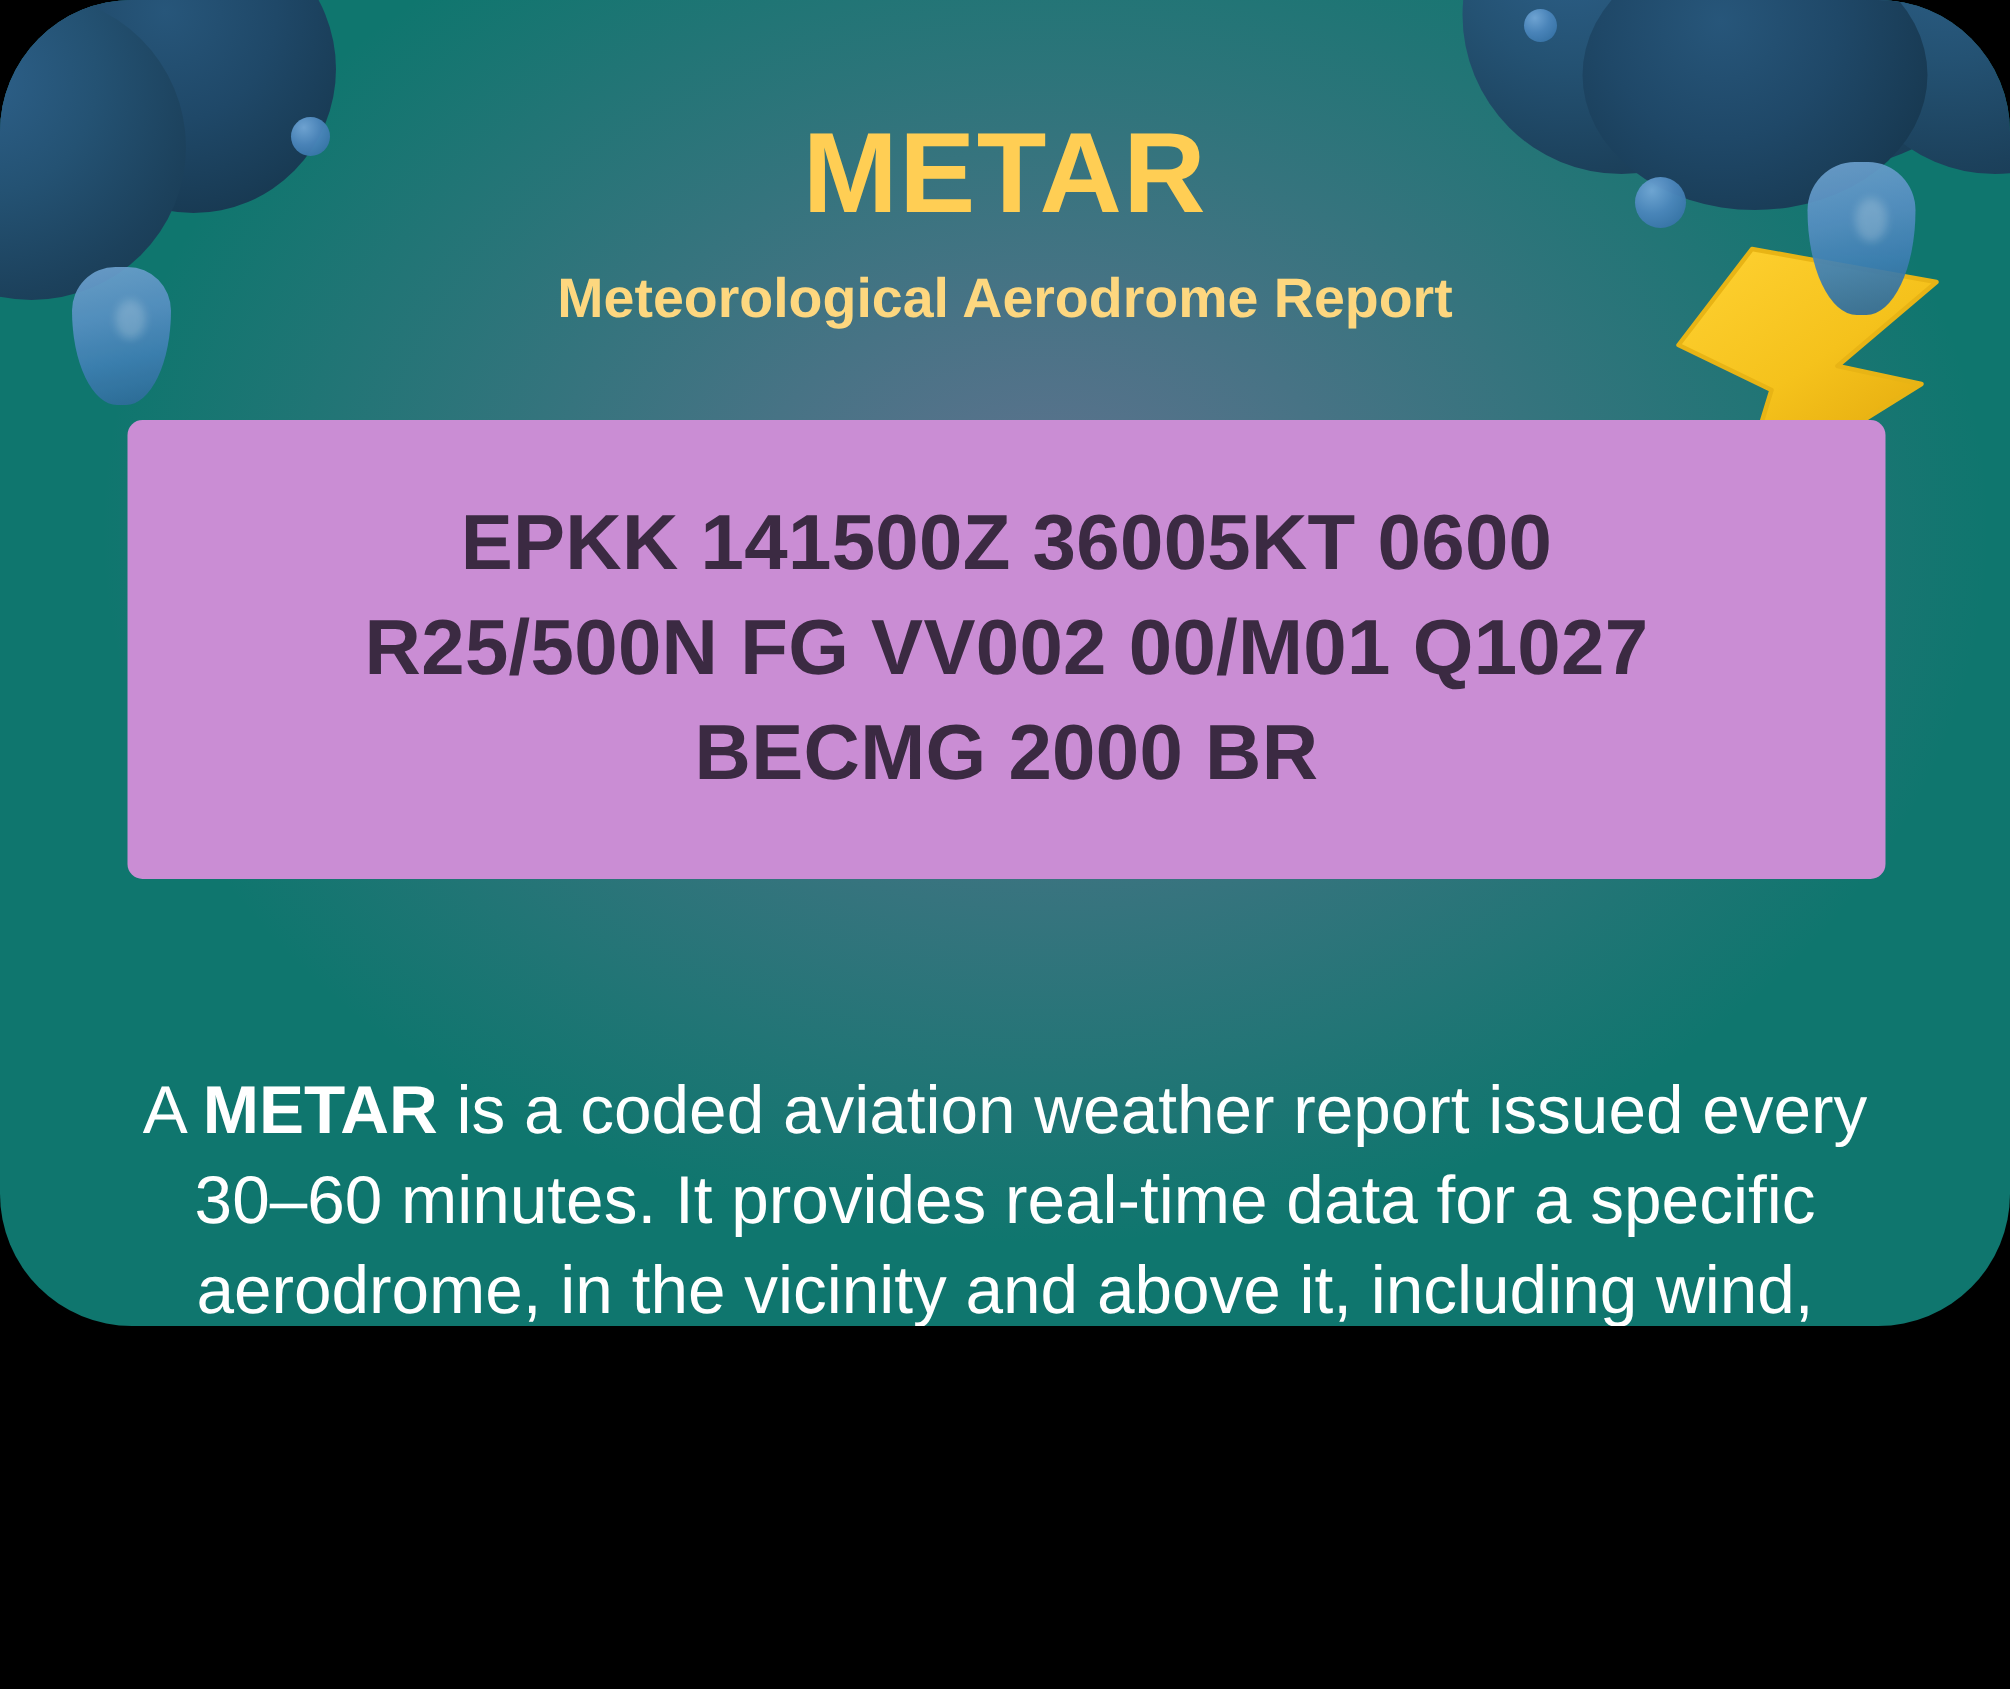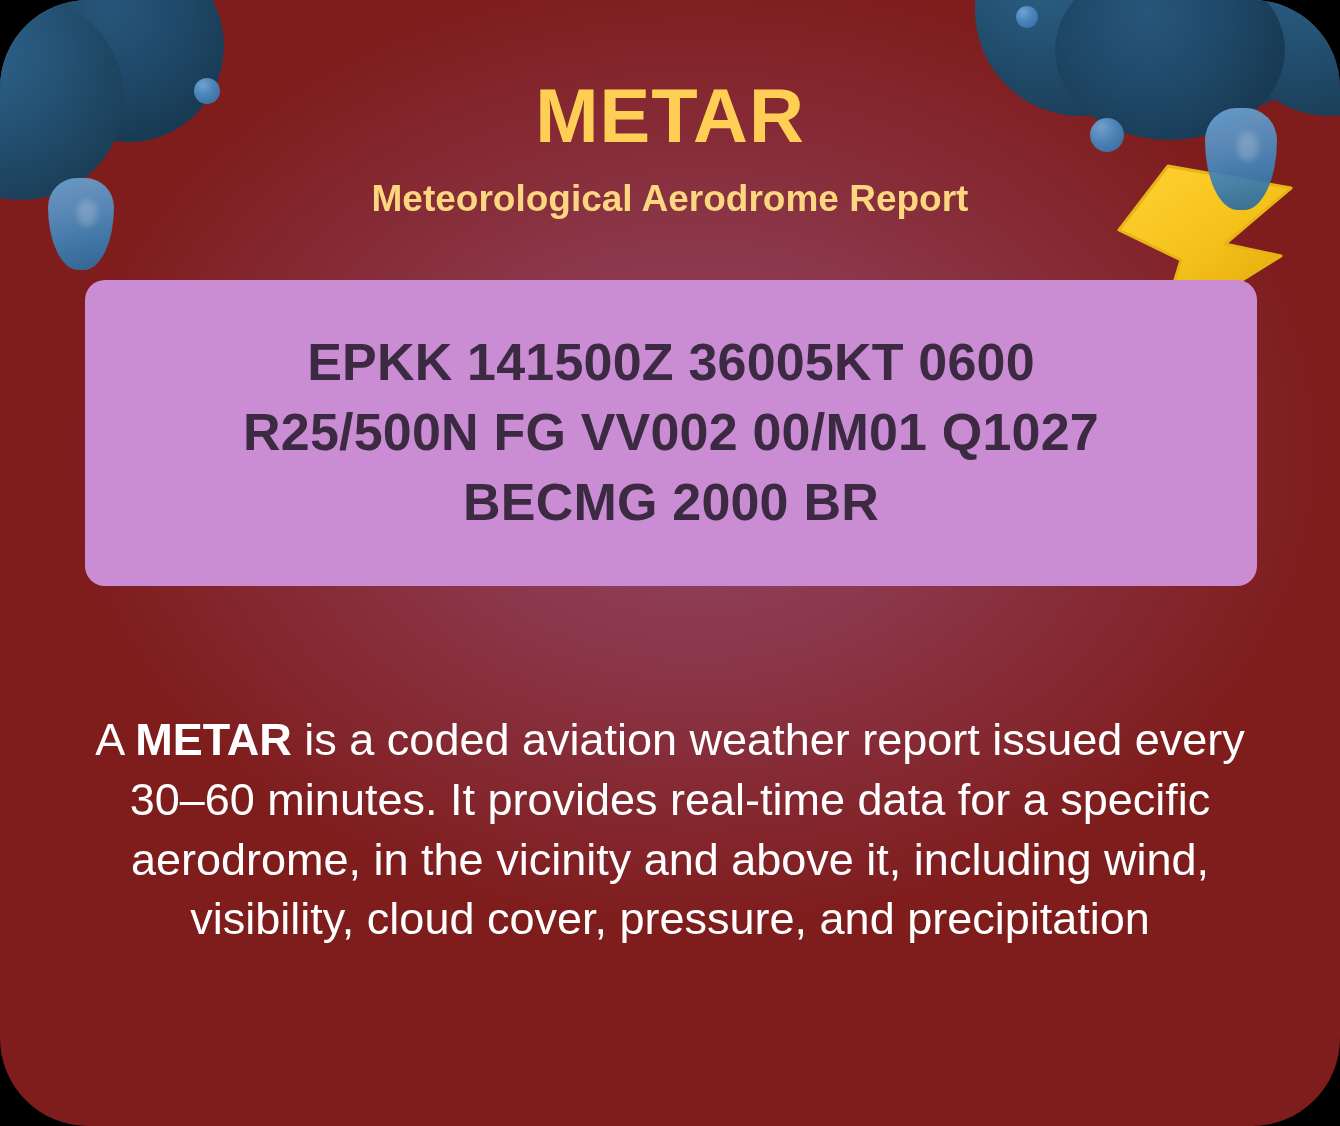--- a/index.html
+++ b/index.html
@@ -10,23 +10,23 @@
   body {
     width: 1340px;
     height: 1126px;
     overflow: hidden;
     font-family: "Liberation Sans", sans-serif;
   }
 
   .card {
     position: relative;
     width: 1340px;
-    height: 1126px;
+    height: 884px;
     box-sizing: border-box;
-    background: #7f1d1d;
+    background: #0f766e;
     border-radius: 88px;
     overflow: hidden;
   }
 
   
   .card::before {
     content: "";
     position: absolute;
     inset: 0;
     background: radial-gradient(ellipse 900px 680px at 52% 40%, rgba(166,110,172,0.55) 0%, rgba(139,86,144,0) 70%);
@@ -130,21 +130,21 @@
 
   
   .code-panel {
     position: absolute;
     left: 85px;
     top: 280px;
     width: 1172px;
     height: 306px;
     box-sizing: border-box;
     background: #CA8DD4;
-    border-radius: 20px;
+    border-radius: 10px;
     display: flex;
     align-items: center;
     justify-content: center;
   }
   .code-text {
     margin: 0;
     padding: 0 44px;
     text-align: center;
     font-size: 52px;
     font-weight: 700;

